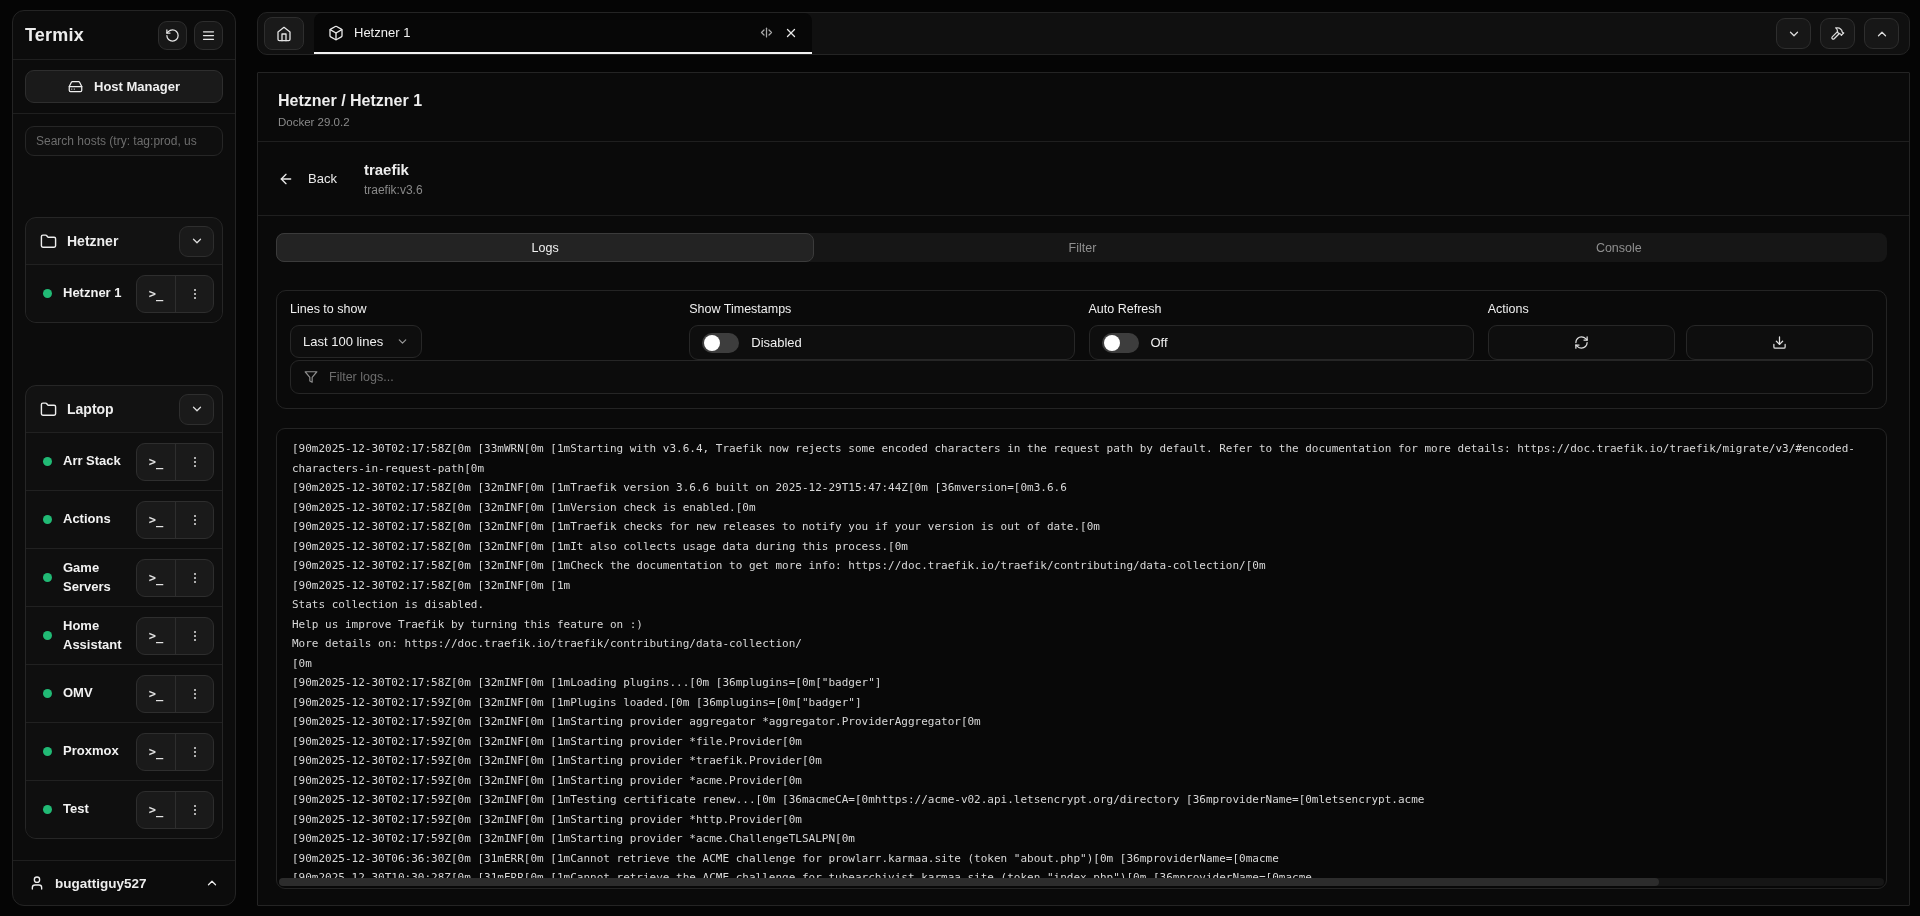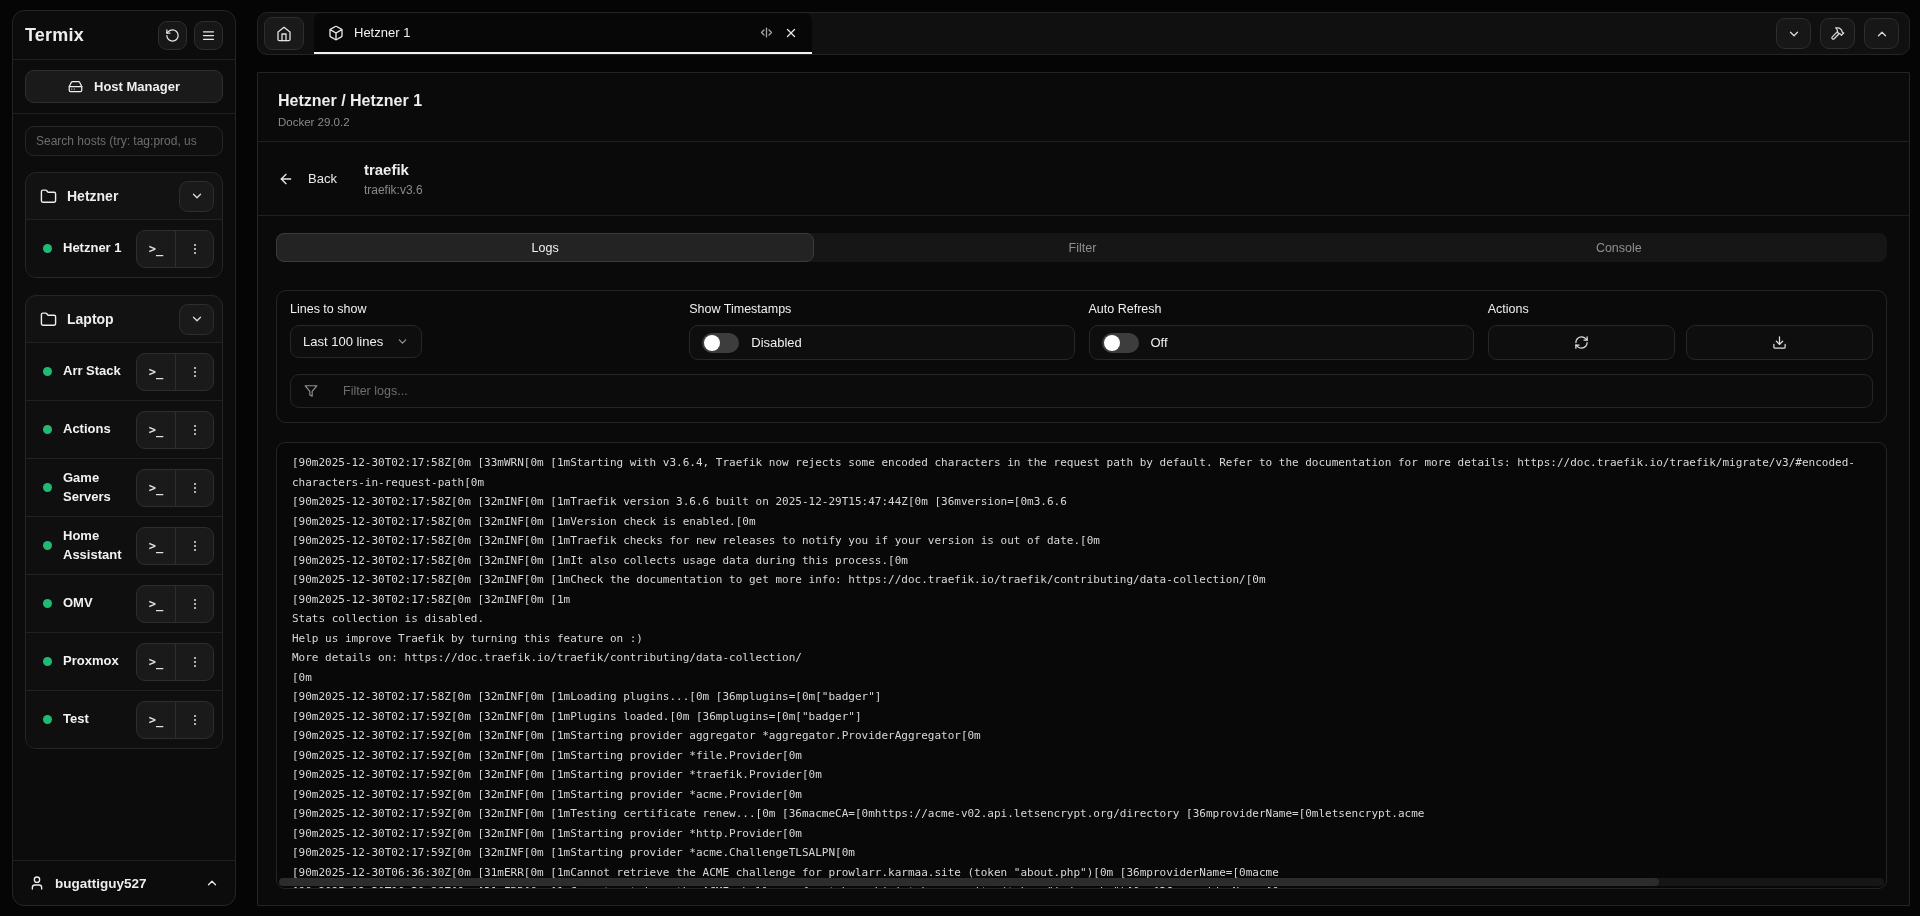--- a/index.html
+++ b/index.html
@@ -33,21 +33,21 @@
     font-size:13px; font-weight:600; color:#efefef; cursor:pointer;
   }
   .search-wrap { padding:12px 12px 4px; }
   .search-input {
     width:100%; height:30px; border-radius:9px; background:#0f0f0f; border:1px solid #262626;
     color:#bdbdbd; font-size:12px; padding:0 10px; outline:none;
     font-family:"Liberation Sans", sans-serif;
   }
   .search-input::placeholder { color:#6d6d6d; }
   .groups { flex:1 1 auto; overflow:hidden; padding:12px 12px 0; display:flex; flex-direction:column; gap:17px; }
-  .group { background:#121212; border:1px solid #262626; border-radius:11px; overflow:hidden; flex:0 0 auto; }
+  .group { background:#121212; border:1px solid #262626; border-radius:11px; overflow:hidden; flex:0 0 auto;margin-top:45px; }
   .group-header { height:46px; display:flex; align-items:center; gap:10px; padding:0 8px 0 14px; }
   .group-label { font-size:14px; font-weight:bold; flex:1; }
   .chev-btn {
     width:35px; height:31px; border-radius:9px; background:#1a1a1a; border:1px solid #2e2e2e;
     color:#dcdcdc; display:flex; align-items:center; justify-content:center; cursor:pointer;
   }
   .host-row {
     border-top:1px solid #212121; min-height:58px; display:flex; align-items:center;
     gap:11px; padding:9px 8px 9px 17px; background:#0f0f0f;
   }
@@ -116,22 +116,22 @@
   .dropdown { width:132px; height:33px; justify-content:space-between; font-size:13px; color:#f0f0f0; cursor:pointer; }
   .toggle-track { width:37px; height:20px; border-radius:10px; background:#3d3d3d; position:relative; flex:0 0 37px; cursor:pointer; }
   .toggle-knob { position:absolute; left:2px; top:2px; width:16px; height:16px; border-radius:50%; background:#ffffff; }
   .toggle-text { font-size:13px; color:#f0f0f0; }
   .actions-row { display:flex; gap:11px; }
   .action-btn {
     flex:1; height:35px; background:#0e0e0e; border:1px solid #272727; border-radius:9px;
     display:flex; align-items:center; justify-content:center; color:#e0e0e0; cursor:pointer;
   }
   .filter-row {
-    margin-top:14px; height:33px; background:#0c0c0c; border:1px solid #262626; border-radius:9px;
-    display:flex; align-items:center; gap:25px; padding:16px 13px; color:#8f8f8f;
+    margin-top:0; height:33px; background:#0c0c0c; border:1px solid #262626; border-radius:9px;
+    display:flex; align-items:center; gap:11px; padding:16px 13px; color:#8f8f8f;
   }
   .filter-input {
     flex:1; background:transparent; border:none; outline:none; color:#cfcfcf; font-size:12.5px;
     font-family:"Liberation Sans", sans-serif;
   }
   .filter-input::placeholder { color:#6d6d6d; }
 
   .log-panel {
     margin-top:19px; flex:1; background:#080808; border:1px solid #242424; border-radius:9px;
     overflow:hidden; position:relative; padding:10px 0 0 15px;

